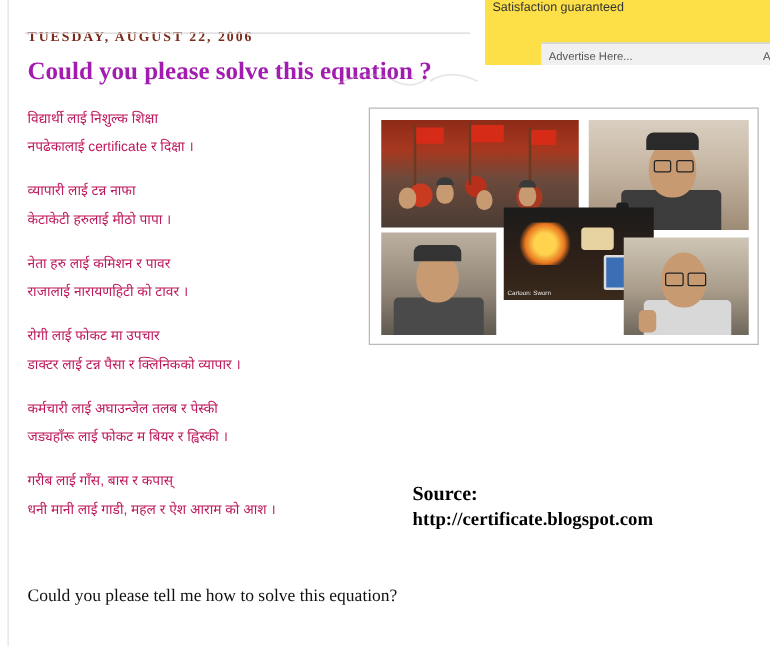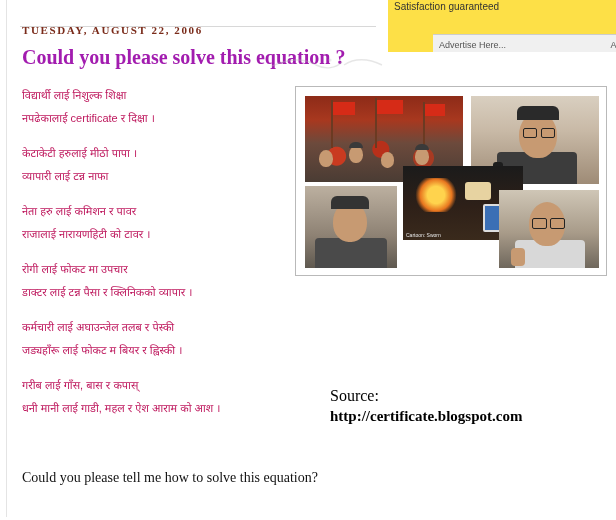--- a/index.html
+++ b/index.html
@@ -238,21 +238,21 @@
   
   #source {
     position: absolute;
     left: 330px;
     top: 386px;
     font-family: "Liberation Serif", serif;
     color: #000000;
   }
   #source-label {
     font-size: 16px;
-    font-weight: normal;
+    font-weight: bold;
     line-height: 20px;
   }
   #source-url {
     font-size: 15px;
     font-weight: bold;
     line-height: 21px;
   }
 
   
   #left-edge {
@@ -287,22 +287,22 @@
   <path d="M74 9 C 84 2, 98 2, 112 9" stroke="#b9b9b9" stroke-width="1.4" fill="none"></path>
   <circle cx="60" cy="4" r="1.6" fill="#c9c9c9"></circle>
 </svg>
 
 <div id="poem">
   <div class="stanza">
     <div class="line">विद्यार्थी लाई निशुल्क शिक्षा</div>
     <div class="line">नपढेकालाई certificate र दिक्षा ।</div>
   </div>
   <div class="stanza">
+    <div class="line">व्यापारी लाई टन्न नाफा</div>
     <div class="line">केटाकेटी हरुलाई मीठो पापा ।</div>
-    <div class="line">व्यापारी लाई टन्न नाफा</div>
   </div>
   <div class="stanza">
     <div class="line">नेता हरु लाई कमिशन र पावर</div>
     <div class="line">राजालाई नारायणहिटी को टावर ।</div>
   </div>
   <div class="stanza">
     <div class="line">रोगी लाई फोकट मा उपचार</div>
     <div class="line">डाक्टर लाई टन्न पैसा र क्लिनिकको व्यापार ।</div>
   </div>
   <div class="stanza">

